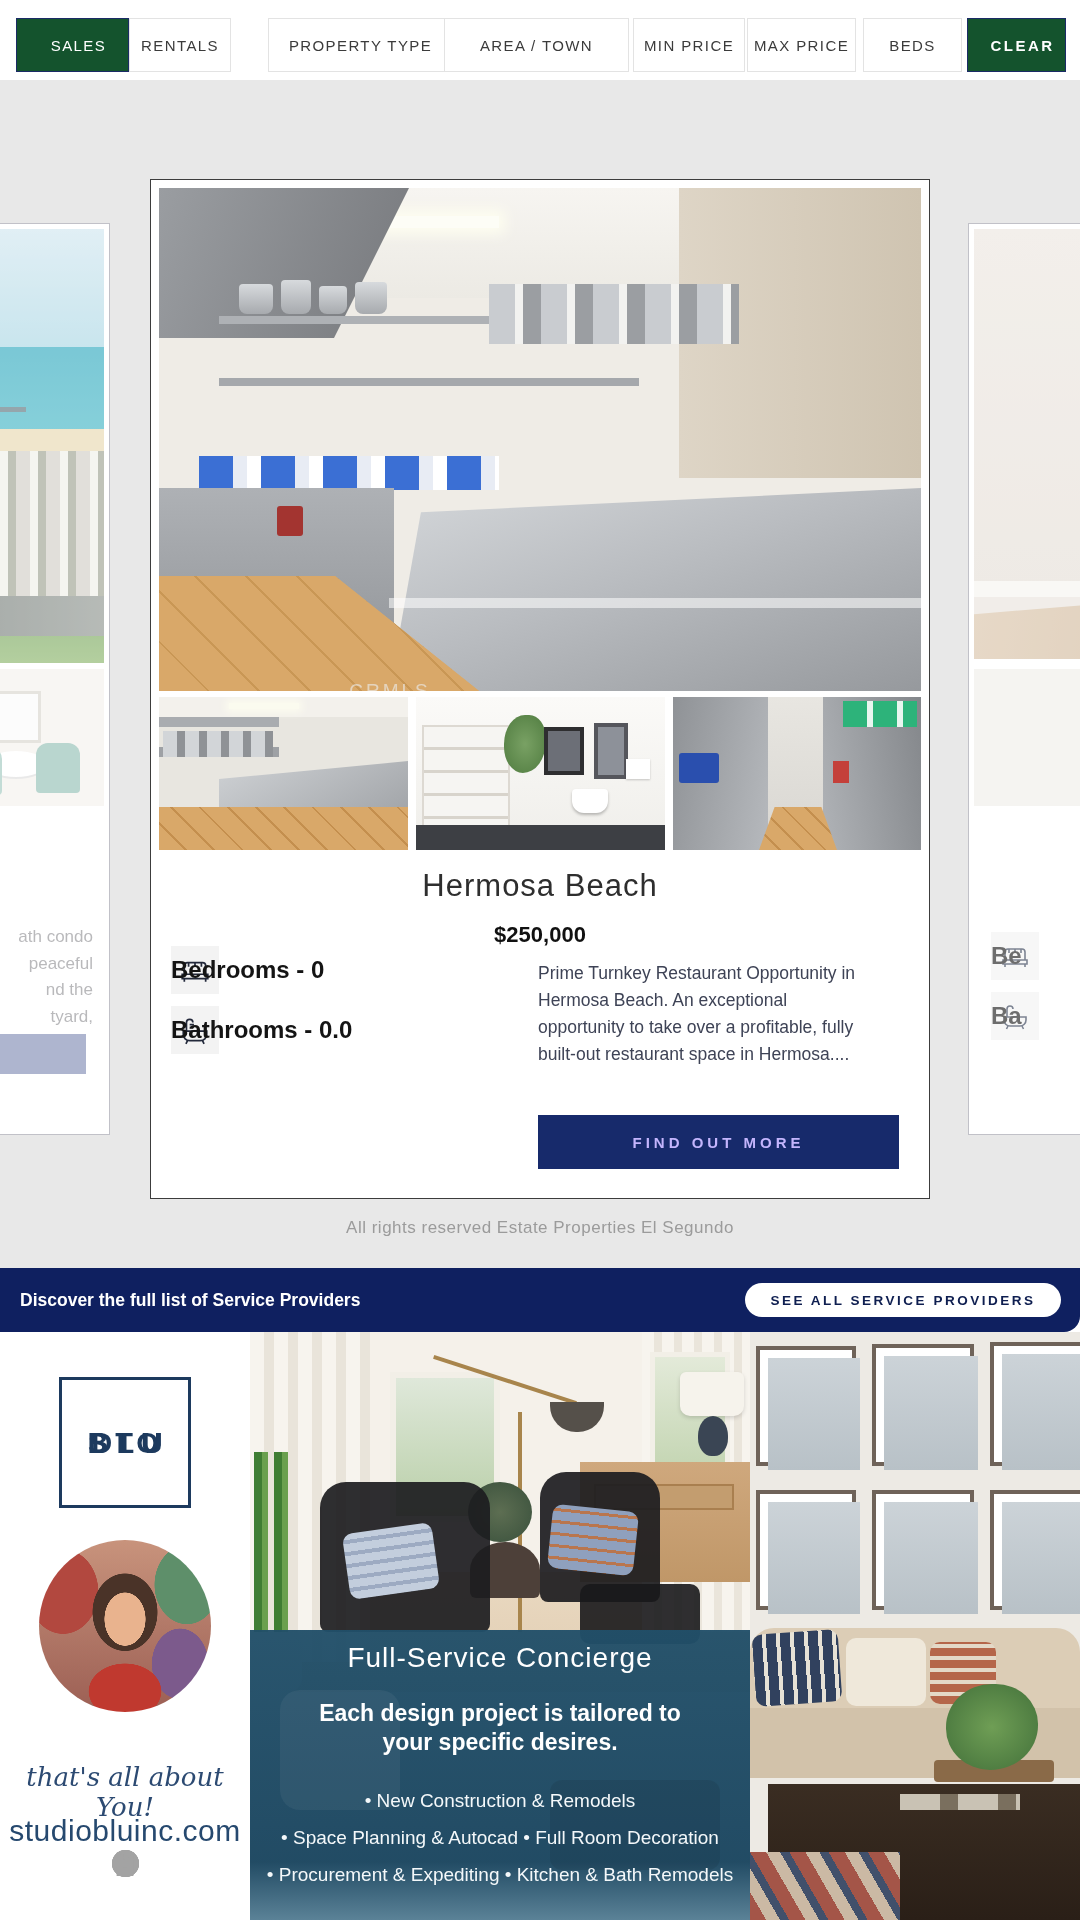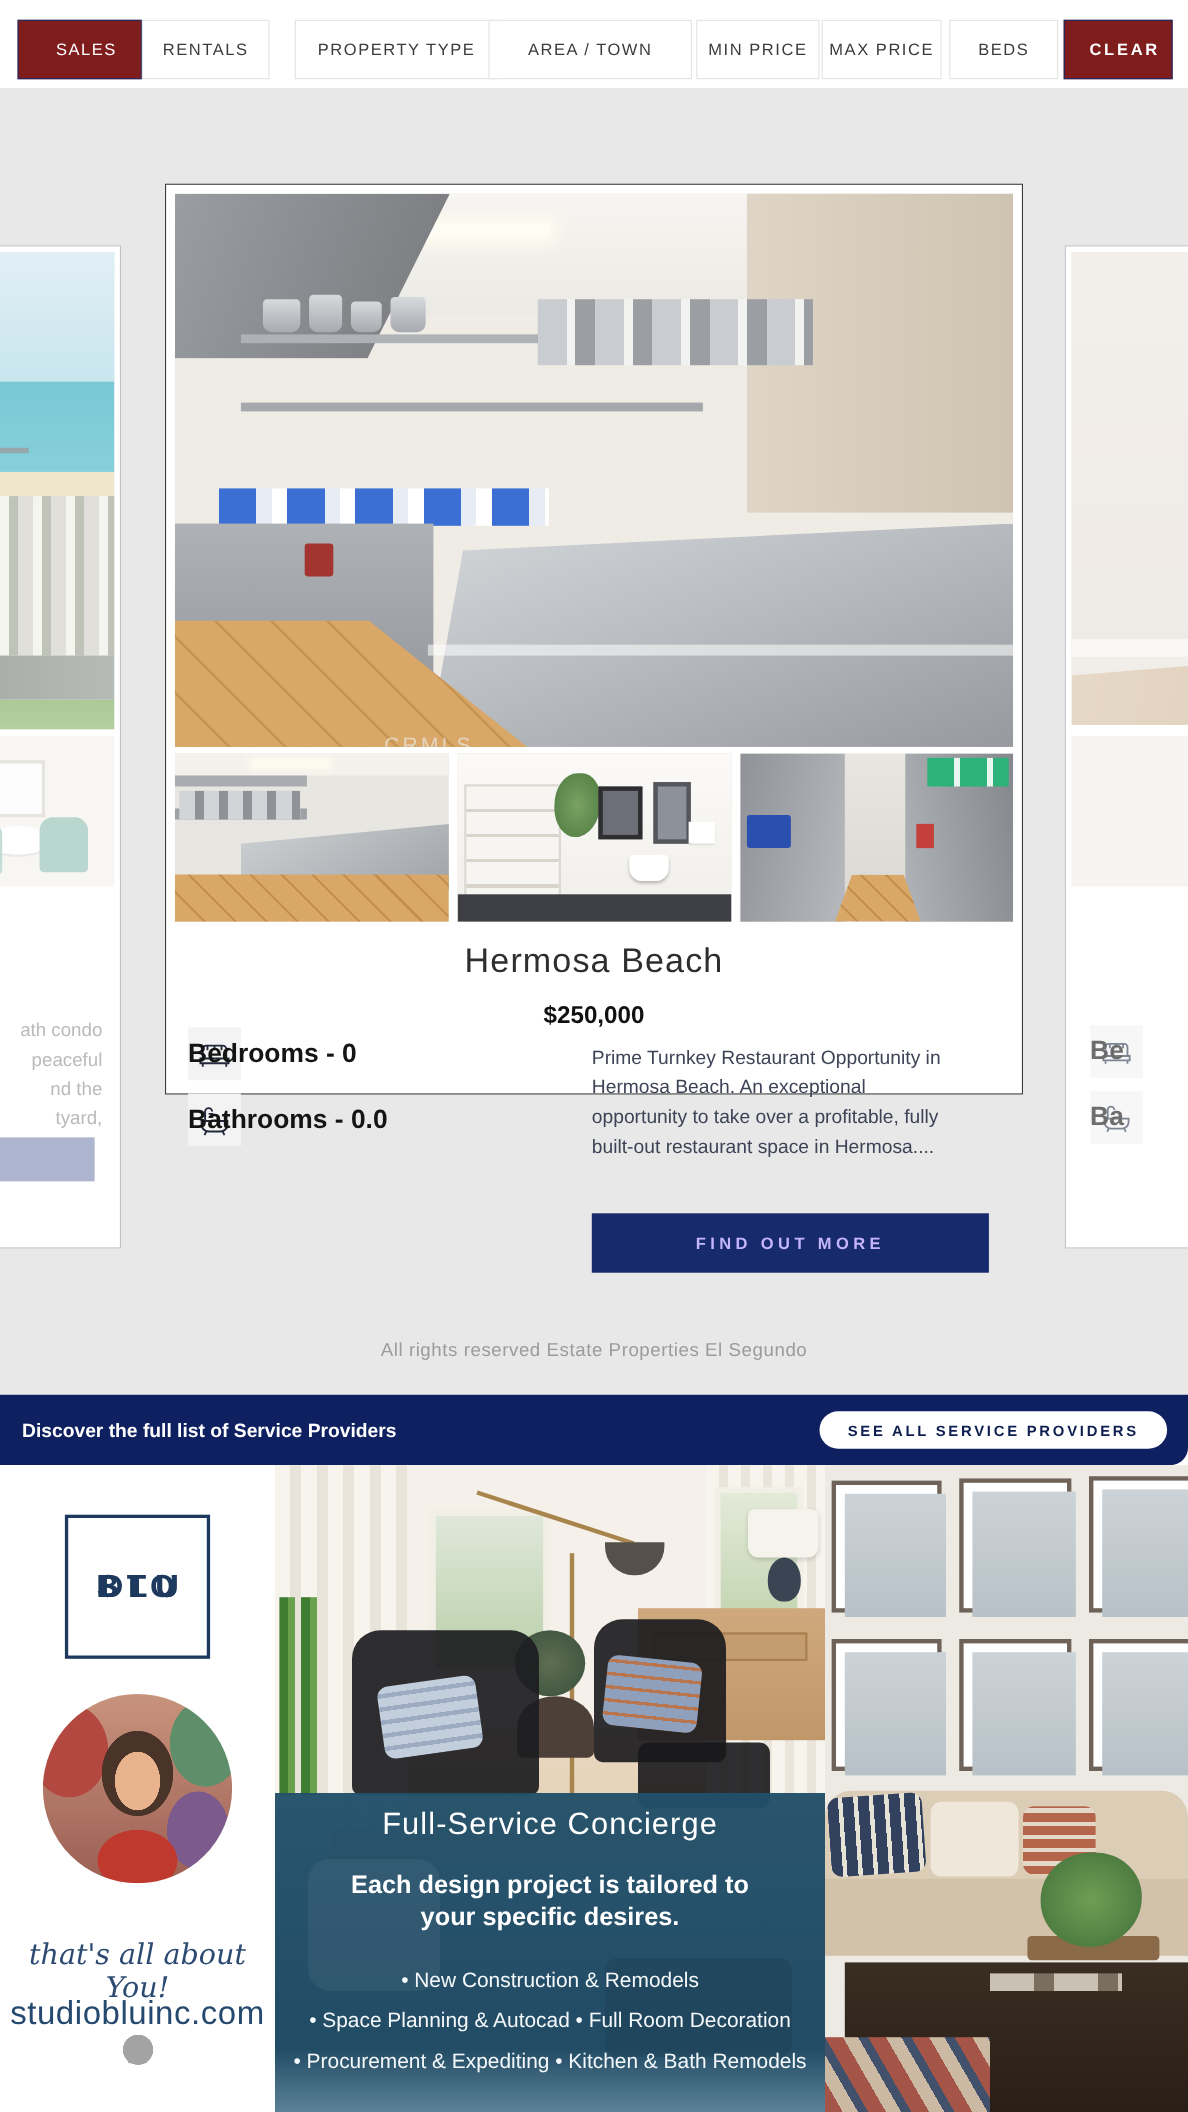--- a/index.html
+++ b/index.html
@@ -5,24 +5,24 @@
   html,body{margin:0;padding:0;background:#ffffff;}
   #screen{position:relative;width:1080px;height:1920px;overflow:hidden;
           font-family:"Liberation Sans",sans-serif;background:#ffffff;}
   #screen *{position:absolute;box-sizing:border-box;}
 
   
   .topbar{left:0;top:0;width:1080px;height:80px;background:#ffffff;}
   .fbtn{top:18px;height:54px;background:#ffffff;border:1px solid #e3e3e3;
         display:flex;align-items:center;justify-content:center;
         font-size:15px;letter-spacing:1.4px;color:#3b3b3b;cursor:pointer;}
-  .fbtn.navy{background:#7f1d1d;border-color:#1b2b66;color:#ffffff;padding-left:12px;}
+  .fbtn.navy{background:#14532d;border-color:#1b2b66;color:#ffffff;padding-left:12px;}
   .fbtn.bold{font-weight:bold;letter-spacing:2.5px;}
   #b-sales{left:16px;width:113px;}
-  #b-rentals{left:129px;width:116px;}
+  #b-rentals{left:129px;width:102px;}
   #b-proptype{left:252px;width:185px;margin-left:16px;}
   #b-area{left:444px;width:185px;}
   #b-minprice{left:633px;width:112px;}
   #b-maxprice{left:747px;width:109px;}
   #b-beds{left:863px;width:99px;}
   #b-clear{left:967px;width:99px;}
 
   
   .stage{left:0;top:80px;width:1080px;height:1188px;background:#e8e8e8;}
 
@@ -59,21 +59,21 @@
   .rp-wall{left:0;top:0;right:0;height:360px;background:linear-gradient(#ece6df,#e5ded6);}
   .rp-base{left:0;top:352px;right:0;height:16px;background:#f6f4f0;}
   .rp-floor{left:0;top:366px;right:0;height:64px;background:linear-gradient(100deg,#d9c2a6,#cbb091);
             clip-path:polygon(0 30%,100% 0,100% 100%,0 100%);}
   .rthumb{left:5px;top:445px;width:232px;height:137px;background:#f0eeea;}
   .feat-mini{display:flex;align-items:center;gap:14px;}
   #r-feat1{left:22px;top:732px;}
   #r-feat2{left:22px;top:792px;}
 
   
-  .card{left:150px;top:87px;width:780px;height:828px;background:#ffffff;border:1px solid #3c3c3c;}
+  .card{left:150px;top:99px;width:780px;height:1020px;background:#ffffff;border:1px solid #3c3c3c;}
   .mainphoto{left:8px;top:8px;width:762px;height:503px;overflow:hidden;background:#efece6;cursor:pointer;}
   
   .k-ceil{left:0;top:0;right:0;height:110px;background:linear-gradient(#f7f5f1,#eceae4);}
   .k-light{left:190px;top:28px;width:150px;height:12px;background:#fdfdf6;box-shadow:0 0 14px 6px rgba(255,255,240,.9);}
   .k-hood{left:0;top:0;width:250px;height:150px;background:linear-gradient(110deg,#9a9da1,#77797d);
           clip-path:polygon(0 0,100% 0,70% 100%,0 100%);}
   .k-rwall{left:520px;top:0;width:242px;height:290px;background:linear-gradient(90deg,#ded5c6,#cfc4b1);}
   .k-shelf{left:60px;top:128px;width:420px;height:8px;background:#aeb1b5;box-shadow:0 62px 0 #a5a8ac;}
   .pot{border-radius:4px 4px 8px 8px;background:linear-gradient(#d7dadd,#a7aaae);}
   .k-signs{left:40px;top:268px;width:300px;height:34px;

